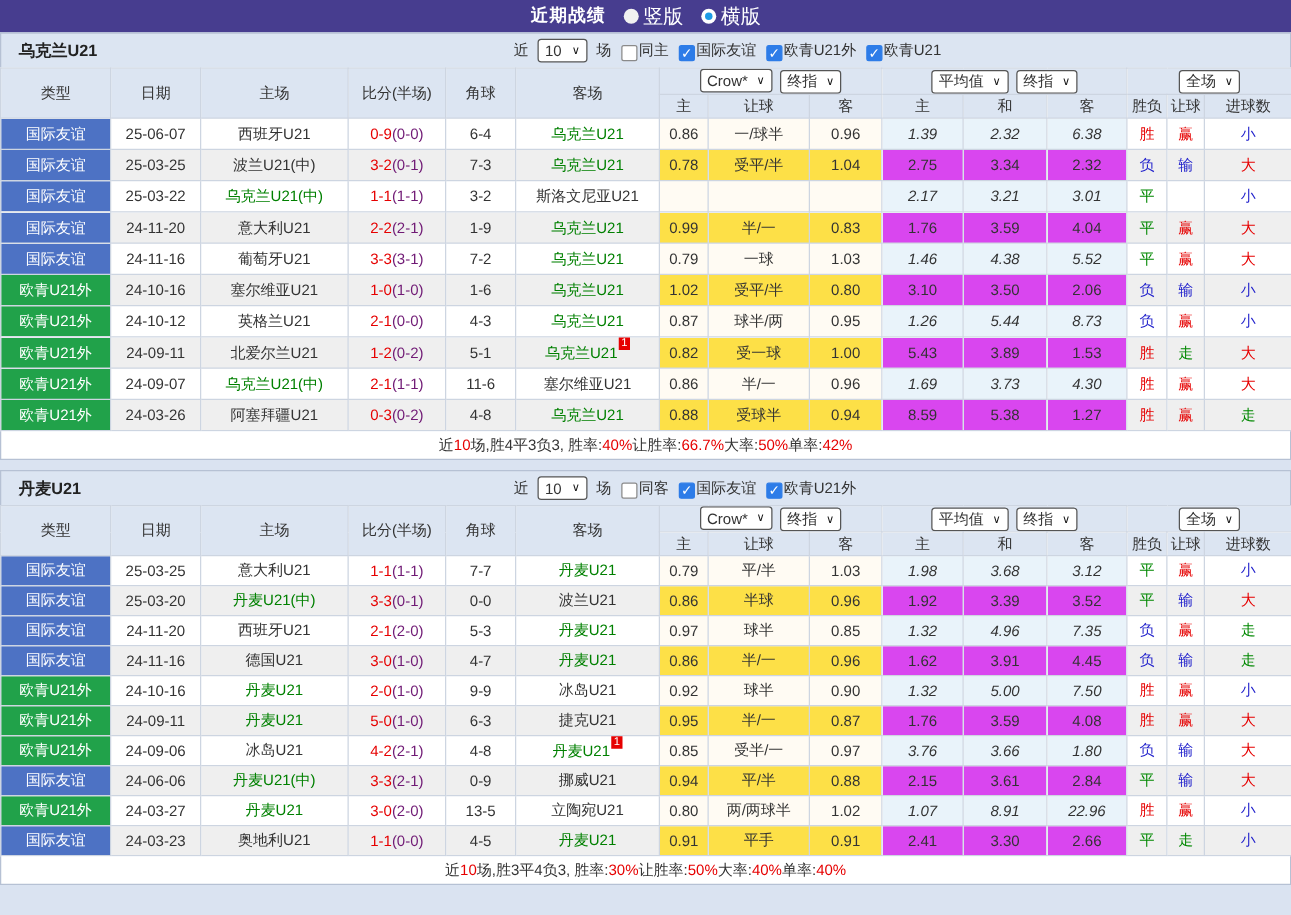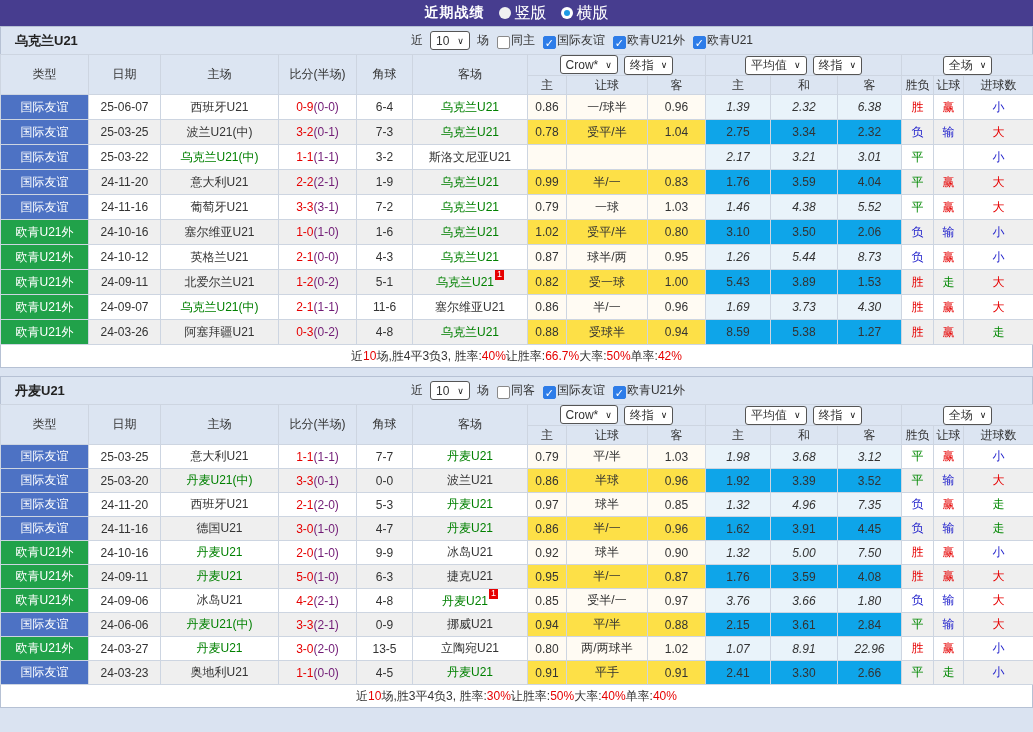--- a/index.html
+++ b/index.html
@@ -43,21 +43,21 @@
   tr.ghead th { height: 21px; }
   tr.shead th { height: 19px; }
   .s1 tbody td { height: 25px; }
   .s2 tbody td { height: 24px; }
 
   tr.odd td { background: #ffffff; }
   tr.even td { background: #efefef; }
   tr.odd td.crow { background: #fffbf3; }
   tr.even td.crow { background: #fde047; }
   tr.odd td.avg { background: #e9f3fa; font-style: italic; }
-  tr.even td.avg { background: #0ea5e9; }
+  tr.even td.avg { background: #d946ef; }
   td.type.t-blue  { background: #4d72c4; color: #fff; }
   td.type.t-green { background: #21a24a; color: #fff; }
 
   .sc { color: #e60000; }
   .hf { color: #701a75; }
   .focus { color: #008000; }
   .c-red { color: #e60000; } .c-green { color: #008800; } .c-blue { color: #2222cc; }
   .card {
     background: #e60000; color: #fff; font-size: 9px; padding: 0 2px; margin-left: 1px;
     position: relative; top: -4px; display: inline-block; line-height: 11px;

